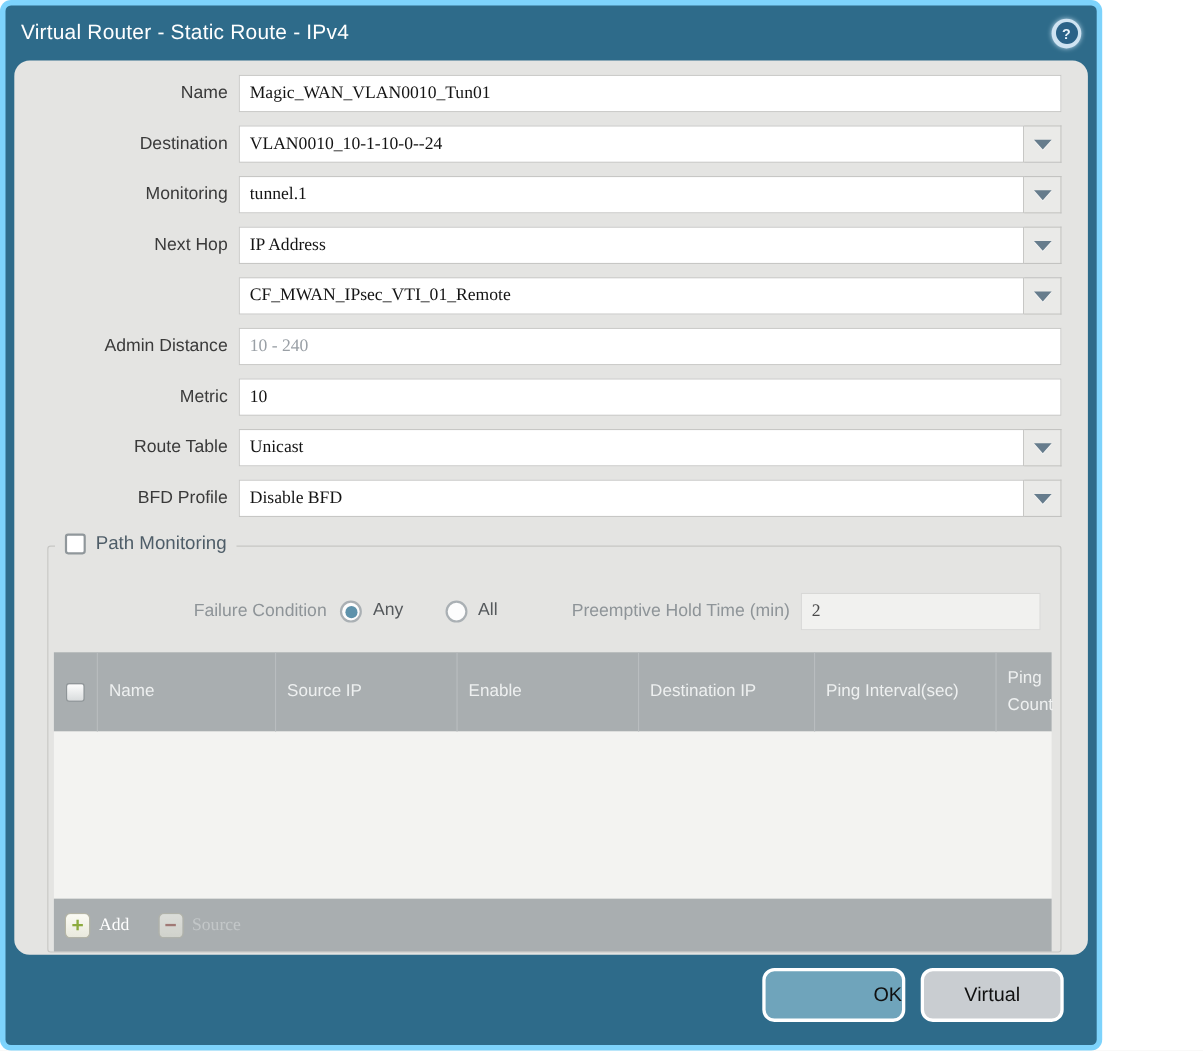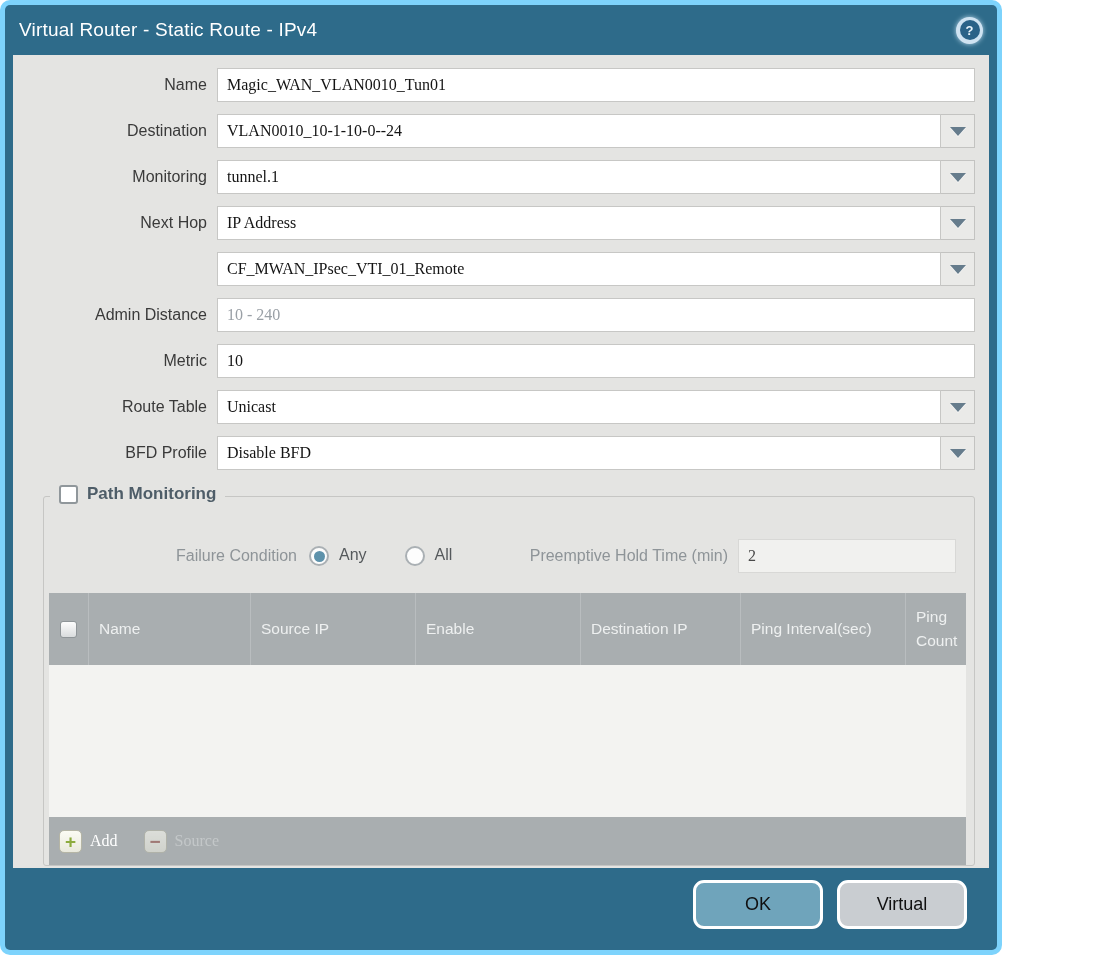--- a/index.html
+++ b/index.html
@@ -27,21 +27,21 @@
   }
   .help-inner {
     width: 20px; height: 20px; border-radius: 50%; background: #2a6288;
     color: #e8f4fc; font-size: 13px; font-weight: bold;
     display: flex; align-items: center; justify-content: center;
   }
 
   
   .content {
     flex: 1; margin: 0 8px; background: #e4e4e2;
-    padding: 13px 14px 0 14px; overflow: hidden;
+    padding: 13px 24px 0 14px; overflow: hidden; border-radius: 14px;
   }
 
   .form-row { display: flex; align-items: center; margin-bottom: 12px; }
   .form-label {
     width: 190px; flex: 0 0 190px; text-align: right; padding-right: 10px;
     font-size: 16px; color: #3a3a3a;
   }
   .field-wrap { flex: 1; display: flex; }
   .txt {
     flex: 1; height: 34px; border: 1px solid #c7c7c5; background: #fff;
@@ -68,21 +68,21 @@
     padding: 28px 8px 14px 5px; height: 370px;
   }
   .group-legend {
     position: absolute; top: -13px; left: 6px; background: #e4e4e2;
     padding: 0 9px; display: flex; align-items: center; gap: 9px;
   }
   .pm-checkbox {
     width: 19px; height: 19px; background: #fff; border: 2px solid #90979b;
     border-radius: 3px; cursor: pointer;
   }
-  .group-title { font-size: 17px; font-weight: bold; color: #4e5d68; }
+  .group-title { font-size: 17px; font-weight: normal; color: #4e5d68; }
 
   .failure-row { display: flex; align-items: center; margin: 14px 10px 0 0; }
   .failure-label { width: 260px; text-align: right; padding-right: 12px; font-size: 16px; color: #8e9498; }
   .radio-opt { display: flex; align-items: flex-start; gap: 10px; margin-right: 38px; cursor: pointer; }
   .radio-circle {
     width: 20px; height: 20px; border-radius: 50%; background: #fdfdfd;
     border: 2px solid #aab0b4; display: flex; align-items: center; justify-content: center;
   }
   .radio-dot { width: 11px; height: 11px; border-radius: 50%; background: #5e92ab; }
   .radio-label { font-size: 16px; color: #55595c; }
@@ -128,21 +128,21 @@
   
   .footer {
     flex: 0 0 82px; display: flex; align-items: flex-start;
     justify-content: flex-end; padding: 12px 30px 0 0; gap: 14px;
   }
   .btn {
     min-width: 130px; height: 49px; border-radius: 11px; border: 3px solid #fff;
     font-size: 18px; color: #101010; cursor: pointer;
     font-family: "Liberation Sans", sans-serif;
   }
-  .btn-ok { background: #6fa4bb; }
+  .btn-ok { background: #6fa4bb; text-align: right; }
   .btn-cancel { background: #c9cdd1; }
 </style>
 </head>
 <body>
 
 <div class="frame">
   <div class="dialog">
 
     <div class="titlebar">
       <span class="title">Virtual Router - Static Route - IPv4</span>

